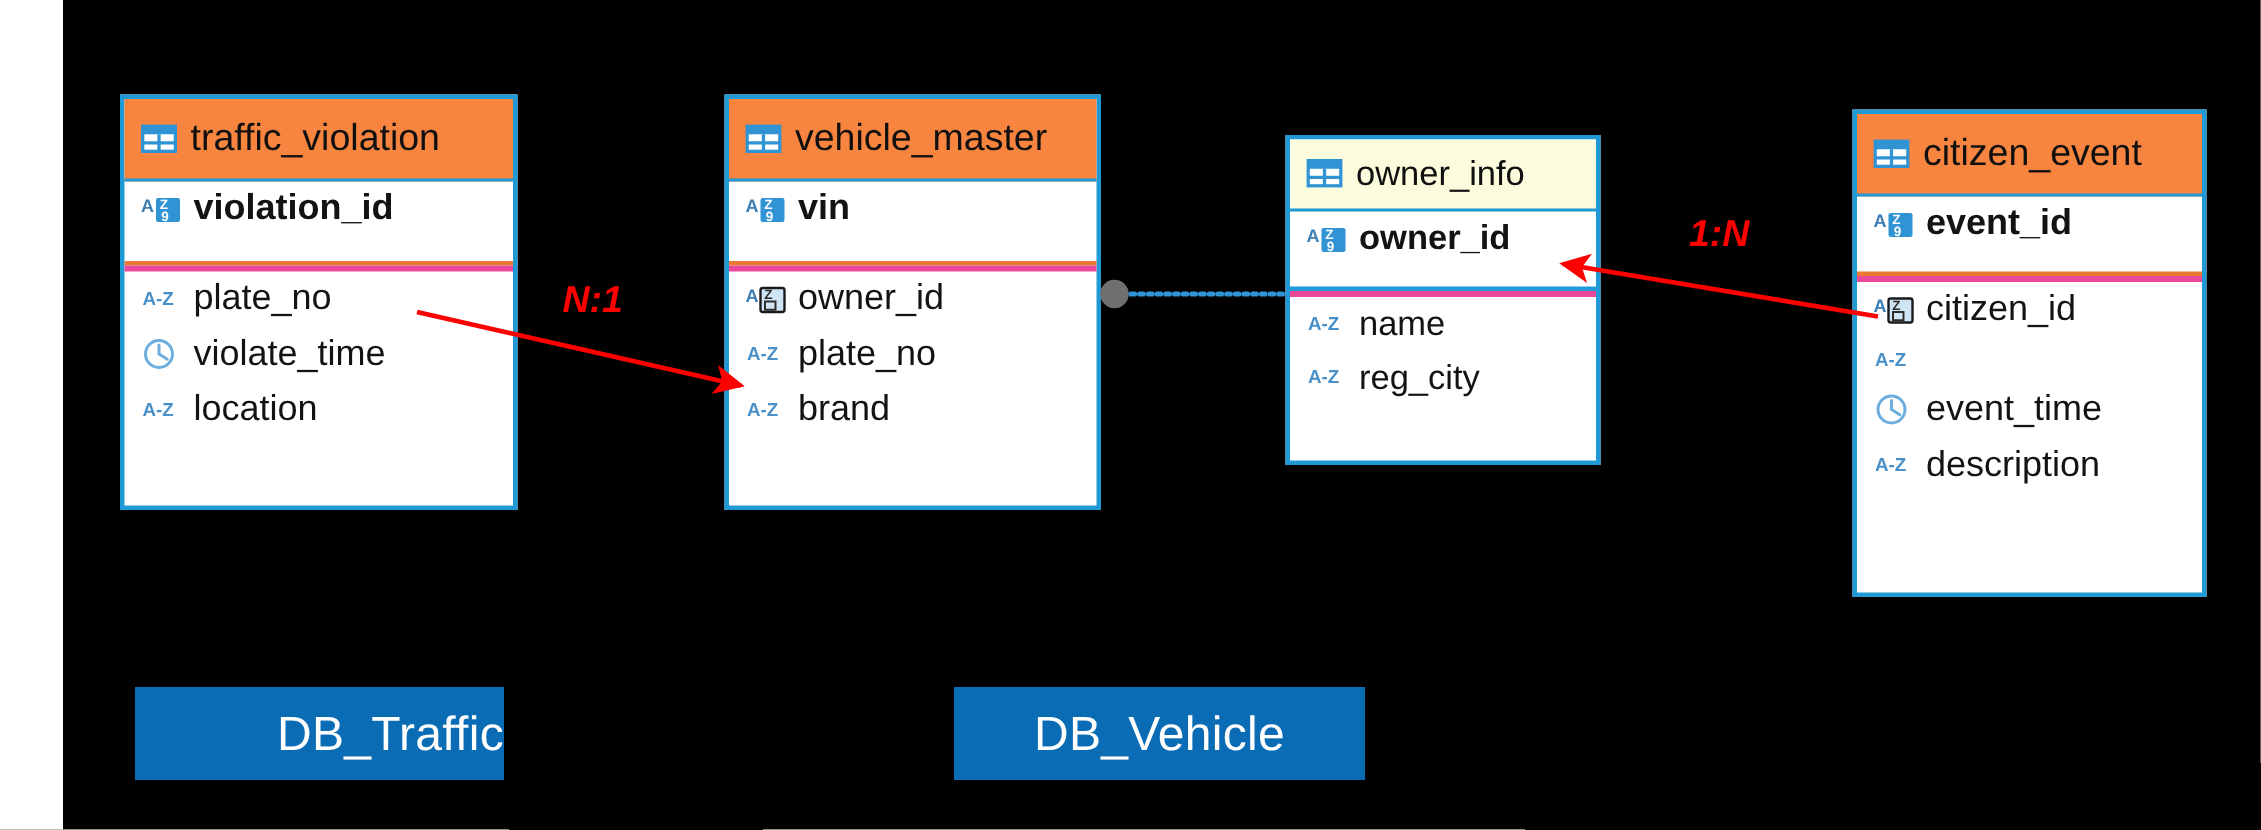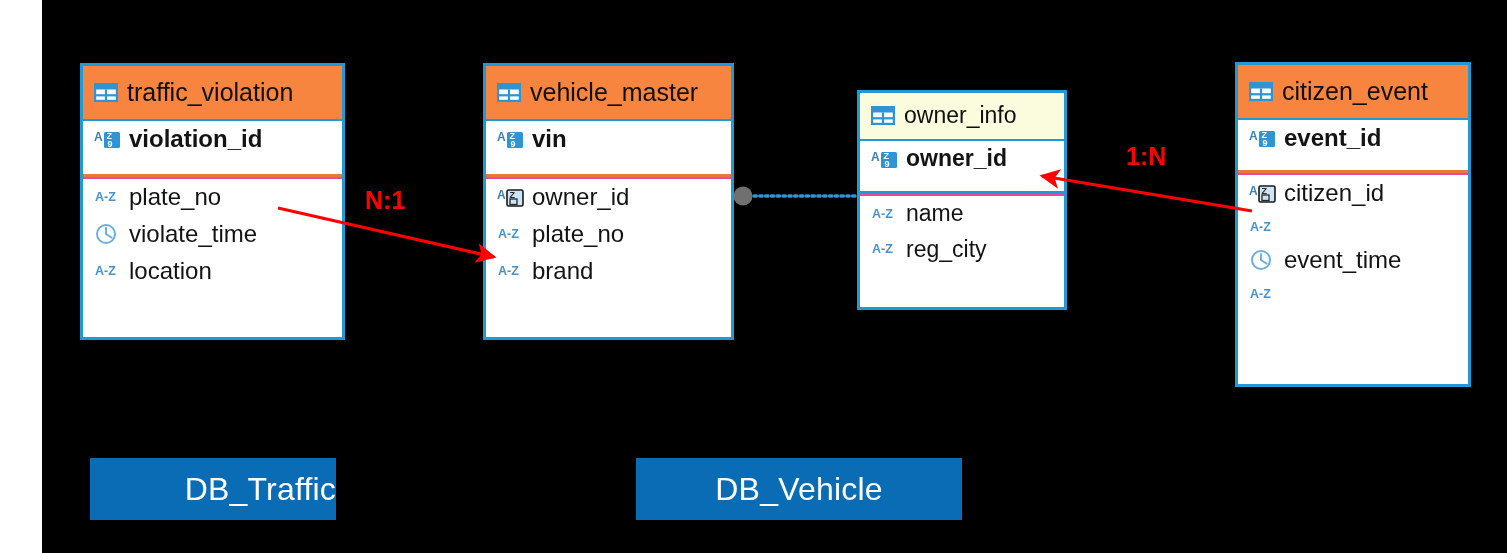--- a/index.html
+++ b/index.html
@@ -42,21 +42,21 @@
     white-space: nowrap;
     line-height: 1.12;
   }
 
   .pk-section {
     border-bottom: 3px solid #e87a33;
     box-sizing: border-box;
   }
   .pk-section .field { font-weight: bold; }
   .fields-section {
-    border-top: 2px solid #ec4899;
+    border-top: 4px solid #ec4899;
     box-sizing: border-box;
     padding-bottom: 4px;
   }
 
   .field {
     display: flex;
     align-items: center;
     gap: 8px;
     padding: 4px 10px 4px 11px;
     font-size: 24px;
@@ -72,20 +72,21 @@
     align-items: center;
     justify-content: center;
     flex: 0 0 auto;
   }
   .icon svg { display: block; }
 
   
   .rel-label {
     position: absolute;
     color: #ff0000;
+    font-style: italic;
     font-weight: bold;
     font-size: 25px;
     white-space: nowrap;
   }
 
   
   .db-badge {
     position: absolute;
     box-sizing: border-box;
     background: #0a6cb4;
@@ -260,21 +261,21 @@
         <span class="icon">
           <svg width="27" height="22" viewBox="0 0 27 22">
             <text x="1" y="15" font-family="Liberation Sans, sans-serif" font-size="12.5" font-weight="bold" fill="#4a90c8">A-Z</text>
           </svg>
         </span>
         <span class="field-name">reg_city</span>
       </div>
     </div>
   </div>
 
-  <div class="entity" style="left:1193px; top:62px; width:236px; height:325px;">
+  <div class="entity" style="left:1193px; top:73px; width:236px; height:325px;">
     <div class="entity-header orange" style="height:55px;">
       <span class="icon">
         <svg width="24" height="19" viewBox="0 0 24 19">
           <rect x="1" y="1" width="22" height="17" fill="#ffffff" stroke="#2f93d4" stroke-width="2.4"></rect>
           <rect x="1" y="1" width="22" height="5.5" fill="#2f93d4"></rect>
           <line x1="12" y1="6.5" x2="12" y2="18" stroke="#2f93d4" stroke-width="2.2"></line>
           <line x1="1" y1="12.3" x2="23" y2="12.3" stroke="#2f93d4" stroke-width="2.2"></line>
         </svg>
       </span>
       <span class="entity-title">citizen_event</span>
@@ -319,42 +320,43 @@
           </svg>
         </span>
         <span class="field-name">event_time</span>
       </div>
       <div class="field">
         <span class="icon">
           <svg width="27" height="22" viewBox="0 0 27 22">
             <text x="1" y="15" font-family="Liberation Sans, sans-serif" font-size="12.5" font-weight="bold" fill="#4a90c8">A-Z</text>
           </svg>
         </span>
+        <span class="field-name">description</span>
       </div>
     </div>
   </div>
 
   <svg id="connectors">
     <defs>
       <marker id="redArrow" markerWidth="7" markerHeight="7" refX="5.6" refY="3.5" orient="auto" markerUnits="strokeWidth">
         <path d="M0,0.4 L6.4,3.5 L0,6.6 L1.6,3.5 Z" fill="#ff0000"></path>
       </marker>
     </defs>
 
     <line x1="236" y1="208" x2="452" y2="257" stroke="#ff0000" stroke-width="3.2" marker-end="url(#redArrow)"></line>
 
     <circle cx="701" cy="196" r="9.5" fill="#707070"></circle>
     <line x1="712" y1="196" x2="815" y2="196" stroke="#2f93d4" stroke-width="3.4" stroke-dasharray="2.4 3.4" stroke-linecap="round"></line>
 
     <line x1="1210" y1="211" x2="1000" y2="176" stroke="#ff0000" stroke-width="3.2" marker-end="url(#redArrow)"></line>
   </svg>
 
-  <div class="rel-label" style="left:323px; top:186px;">N:1</div>
+  <div class="rel-label" style="left:333px; top:186px;">N:1</div>
   <div class="rel-label" style="left:1084px; top:142px;">1:N</div>
 
   <div class="db-badge" style="left:48px; top:458px; width:246px; height:62px;justify-content:flex-end;">
     <span>DB_Traffic</span>
   </div>
-  <div class="db-badge" style="left:594px; top:458px; width:326px; height:62px;">
+  <div class="db-badge" style="left:594px; top:458px; width:274px; height:62px;">
     <span>DB_Vehicle</span>
   </div>
 
 </div>
 
 </body></html>

